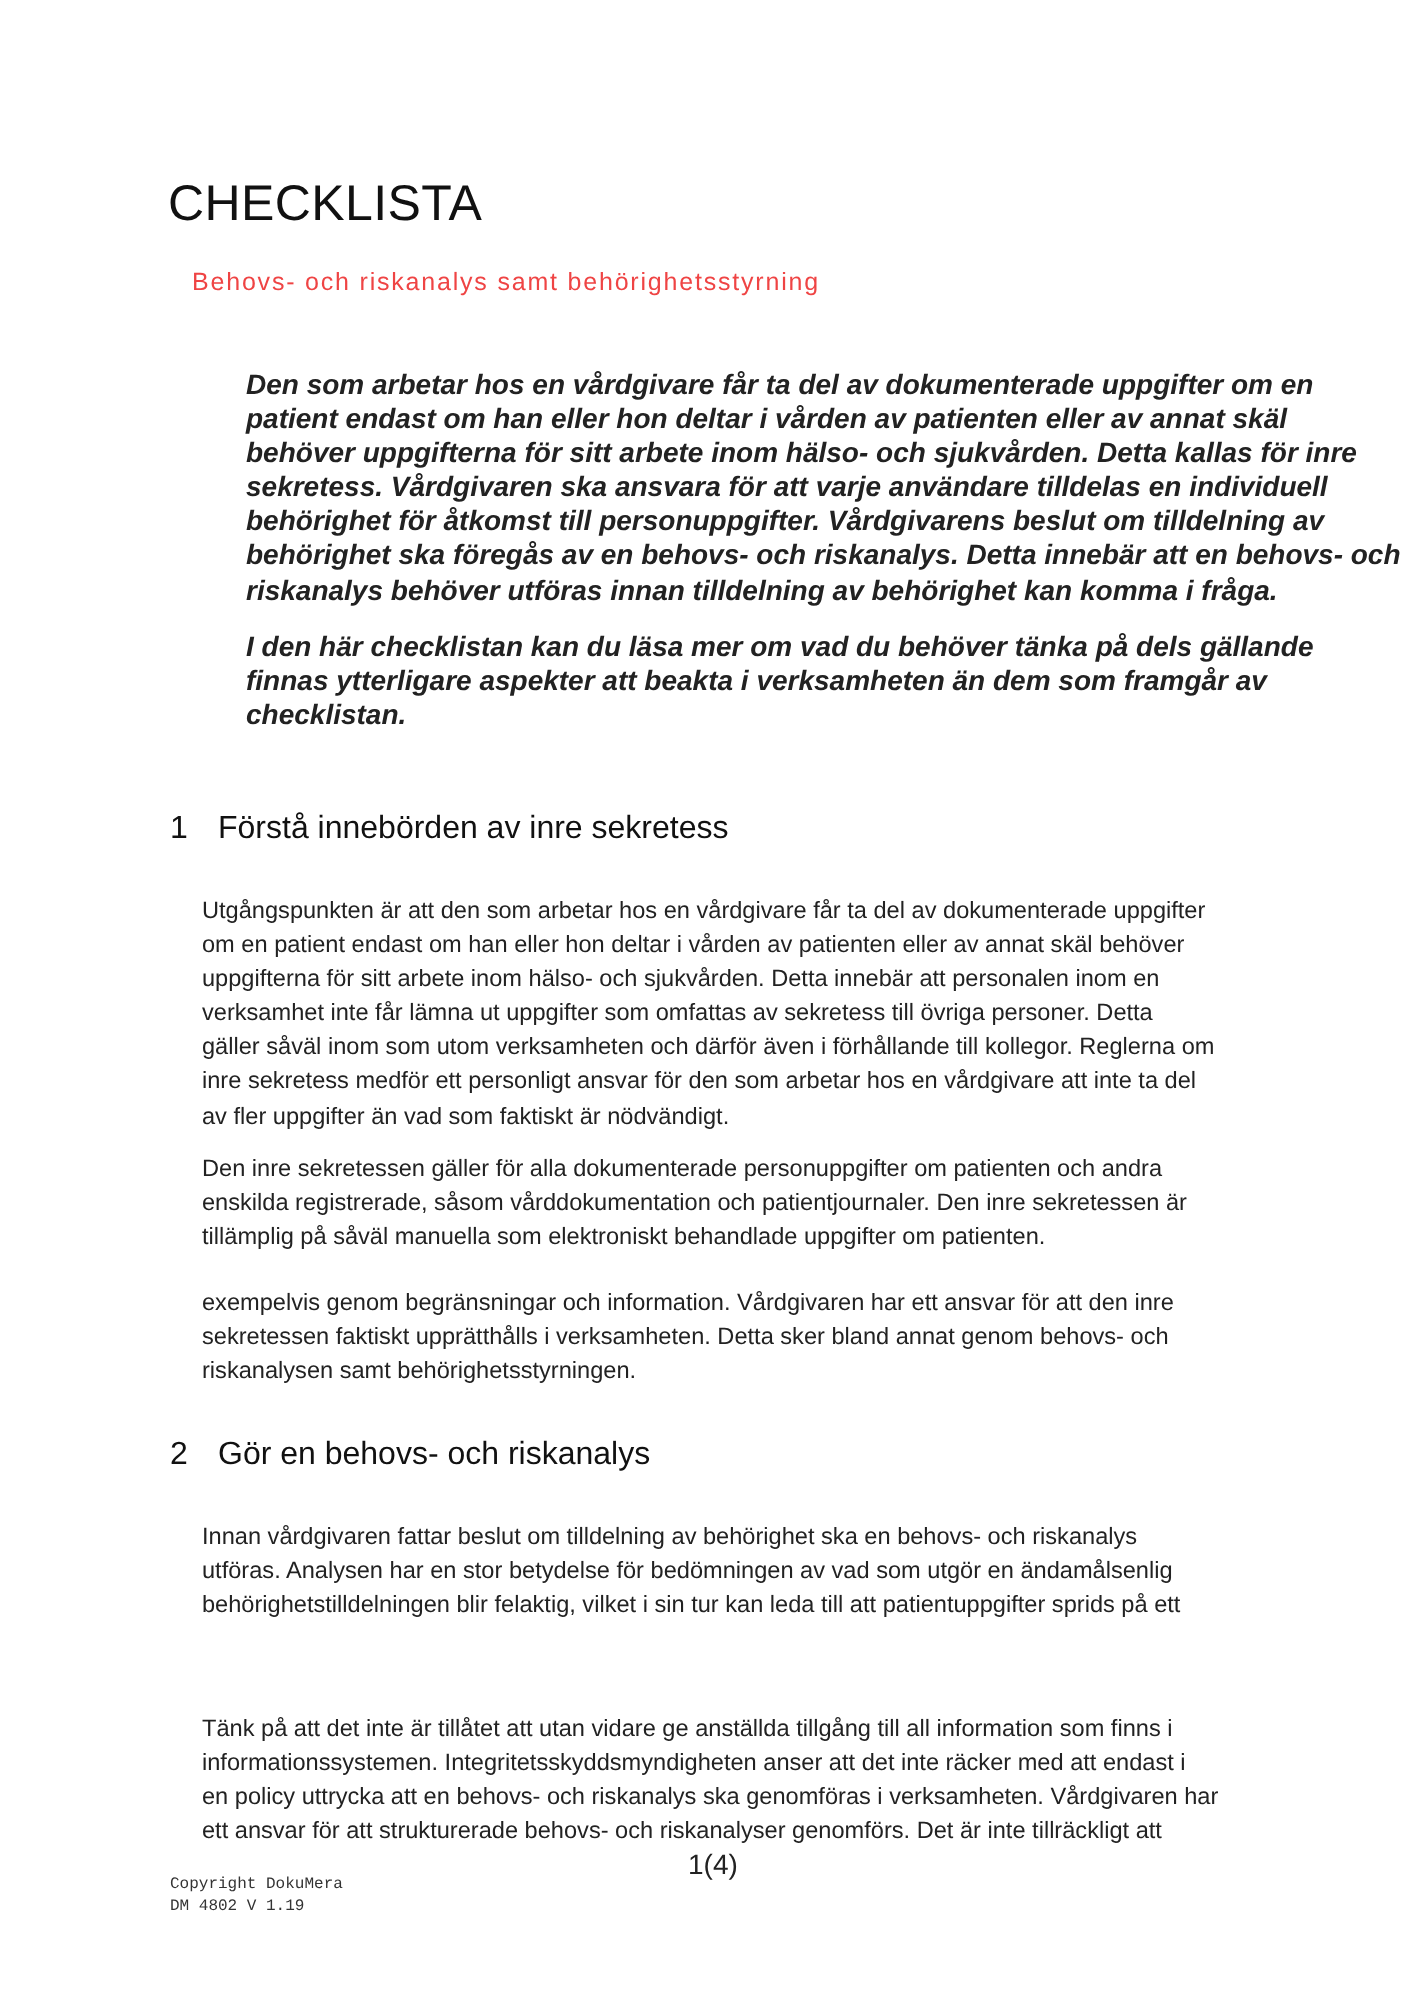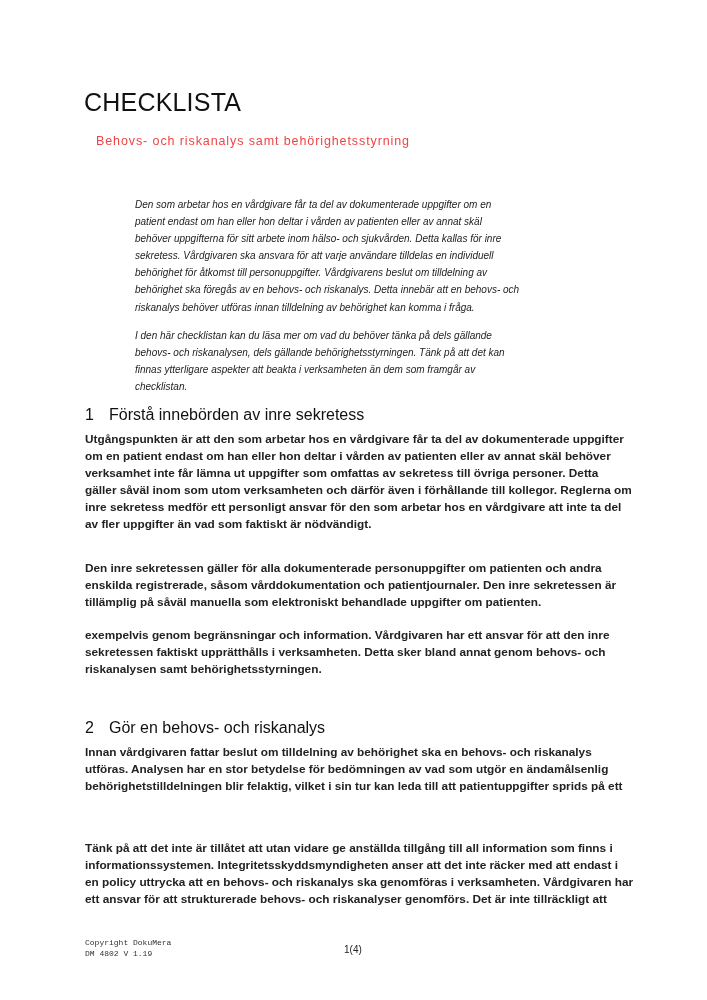--- a/index.html
+++ b/index.html
@@ -2,60 +2,60 @@
 <html><head>
 <meta charset="utf-8">
 <style>
   html, body { margin: 0; padding: 0; background: #ffffff; }
   body { width: 707px; height: 1000px; position: relative; overflow: hidden;
          font-family: "Liberation Sans", "DejaVu Sans", sans-serif; color: #1a1a1a; }
   .title { position: absolute; left: 84px; top: 88px; font-size: 25px; letter-spacing: 0.2px;
            color: #111; font-weight: normal; margin: 0; }
   .subtitle { position: absolute; left: 84px; top: 122px; font-size: 12.5px; letter-spacing: 0.9px;
               color: #ef4444; margin: 12px; }
-  .intro { position: absolute; left: 119px; width: 500px; font-style: italic; font-size: 10px;
-           line-height: 17.1px; color: #222; margin: 16px; }
+  .intro { position: absolute; left: 119px; width: 500px; font-style: italic; font-size: 14px;
+           line-height: 17.1px; color: #222; margin: 4px; font-weight: bold; }
   .line { display: block; white-space: nowrap; }
   .heading { position: absolute; left: 85px; font-size: 16px; color: #111; margin: 0; font-weight: normal; }
   .heading .num { display: inline-block; width: 24px; }
   .para { position: absolute; left: 85px; width: 540px; font-size: 11.8px; line-height: 17.1px;
-          color: #222; margin: 0; font-weight: bold; }
-  .pagenum { position: absolute; left: 344px; top: 924px; font-size: 10px; color: #222; margin-top: 20px; }
+          color: #222; margin: 16px; }
+  .pagenum { position: absolute; left: 344px; top: 924px; font-size: 14px; color: #222; }
   .footer { position: absolute; left: 85px; top: 937px; font-size: 8px; line-height: 11px; color: #333; font-family: Liberation Mono, monospace; }
 </style>
 </head>
 <body>
 
 <h1 class="title">CHECKLISTA</h1>
 <p class="subtitle">Behovs- och riskanalys samt behörighetsstyrning</p>
 
 <div class="intro" style="top:180px">
   <span class="line">Den som arbetar hos en vårdgivare får ta del av dokumenterade uppgifter om en</span>
   <span class="line">patient endast om han eller hon deltar i vården av patienten eller av annat skäl</span>
   <span class="line">behöver uppgifterna för sitt arbete inom hälso- och sjukvården. Detta kallas för inre</span>
   <span class="line">sekretess. Vårdgivaren ska ansvara för att varje användare tilldelas en individuell</span>
   <span class="line">behörighet för åtkomst till personuppgifter. Vårdgivarens beslut om tilldelning av</span>
   <span class="line">behörighet ska föregås av en behovs- och riskanalys. Detta innebär att en behovs- och</span>
   <span class="line">riskanalys behöver utföras innan tilldelning av behörighet kan komma i fråga.</span>
 </div>
 
 <div class="intro" style="top:311px">
   <span class="line">I den här checklistan kan du läsa mer om vad du behöver tänka på dels gällande</span>
-  <span class="line">behovs- och riskanalysen, dels gällande behörighetsstyrningen. Tänk på att det kan</span>
   <span class="line">finnas ytterligare aspekter att beakta i verksamheten än dem som framgår av</span>
   <span class="line">checklistan.</span>
 </div>
 
 <h2 class="heading" style="top:406px">
   <span class="num">1</span><span>Förstå innebörden av inre sekretess</span>
 </h2>
 
 <div class="para" style="top:431px">
   <span class="line">Utgångspunkten är att den som arbetar hos en vårdgivare får ta del av dokumenterade uppgifter</span>
   <span class="line">om en patient endast om han eller hon deltar i vården av patienten eller av annat skäl behöver</span>
+  <span class="line">uppgifterna för sitt arbete inom hälso- och sjukvården. Detta innebär att personalen inom en</span>
   <span class="line">verksamhet inte får lämna ut uppgifter som omfattas av sekretess till övriga personer. Detta</span>
   <span class="line">gäller såväl inom som utom verksamheten och därför även i förhållande till kollegor. Reglerna om</span>
   <span class="line">inre sekretess medför ett personligt ansvar för den som arbetar hos en vårdgivare att inte ta del</span>
   <span class="line">av fler uppgifter än vad som faktiskt är nödvändigt.</span>
 </div>
 
 <div class="para" style="top:560px">
   <span class="line">Den inre sekretessen gäller för alla dokumenterade personuppgifter om patienten och andra</span>
   <span class="line">enskilda registrerade, såsom vårddokumentation och patientjournaler. Den inre sekretessen är</span>
   <span class="line">tillämplig på såväl manuella som elektroniskt behandlade uppgifter om patienten.</span>

